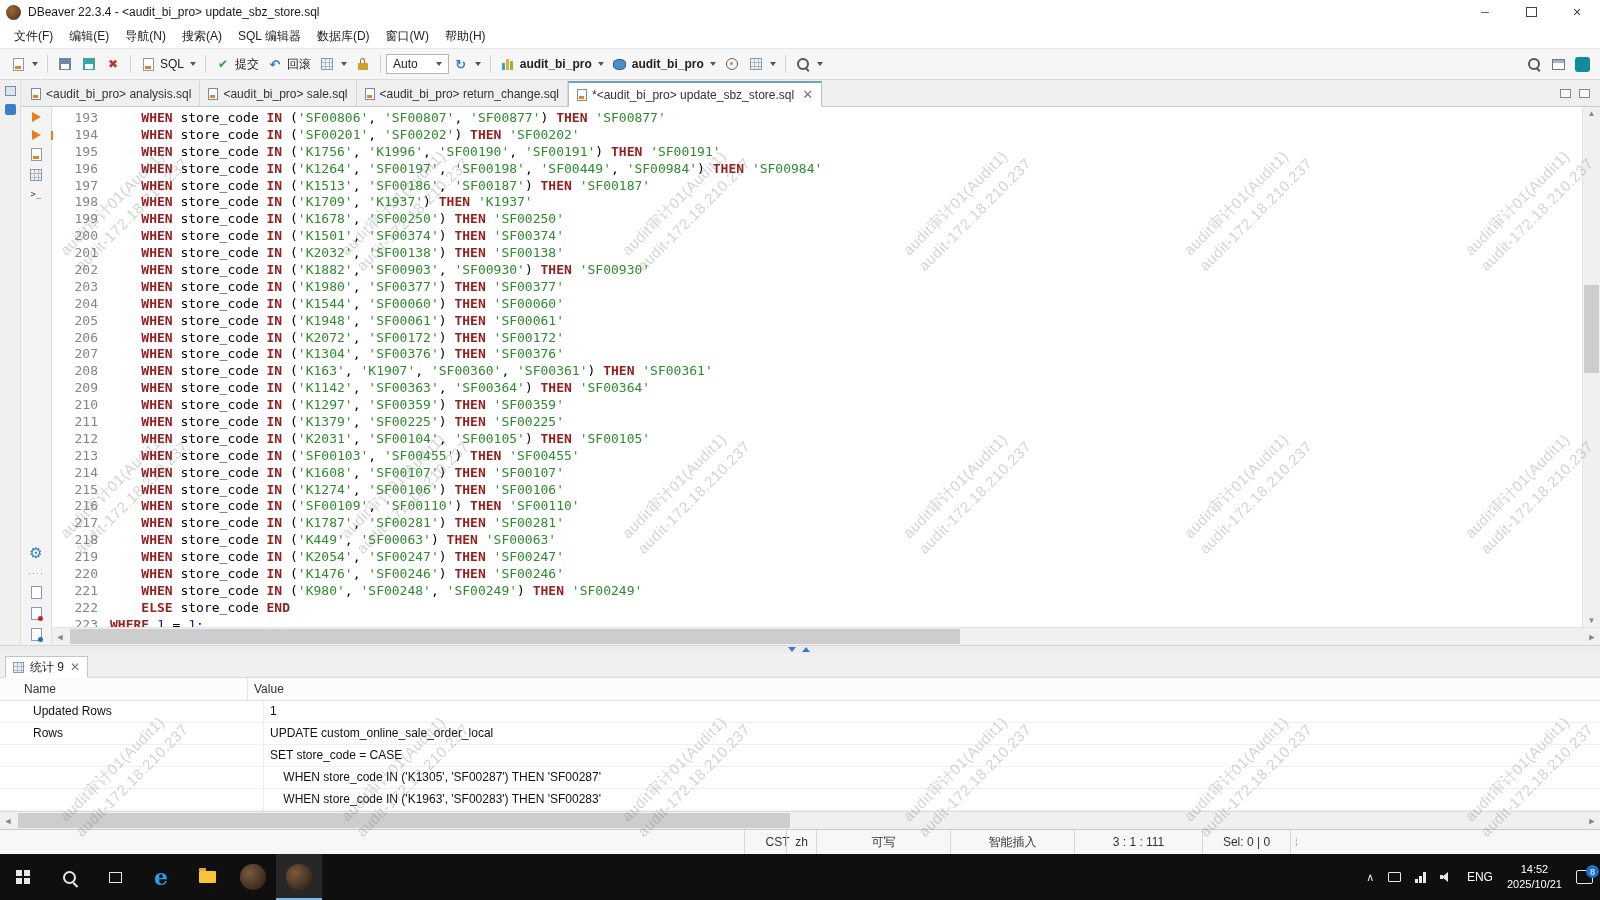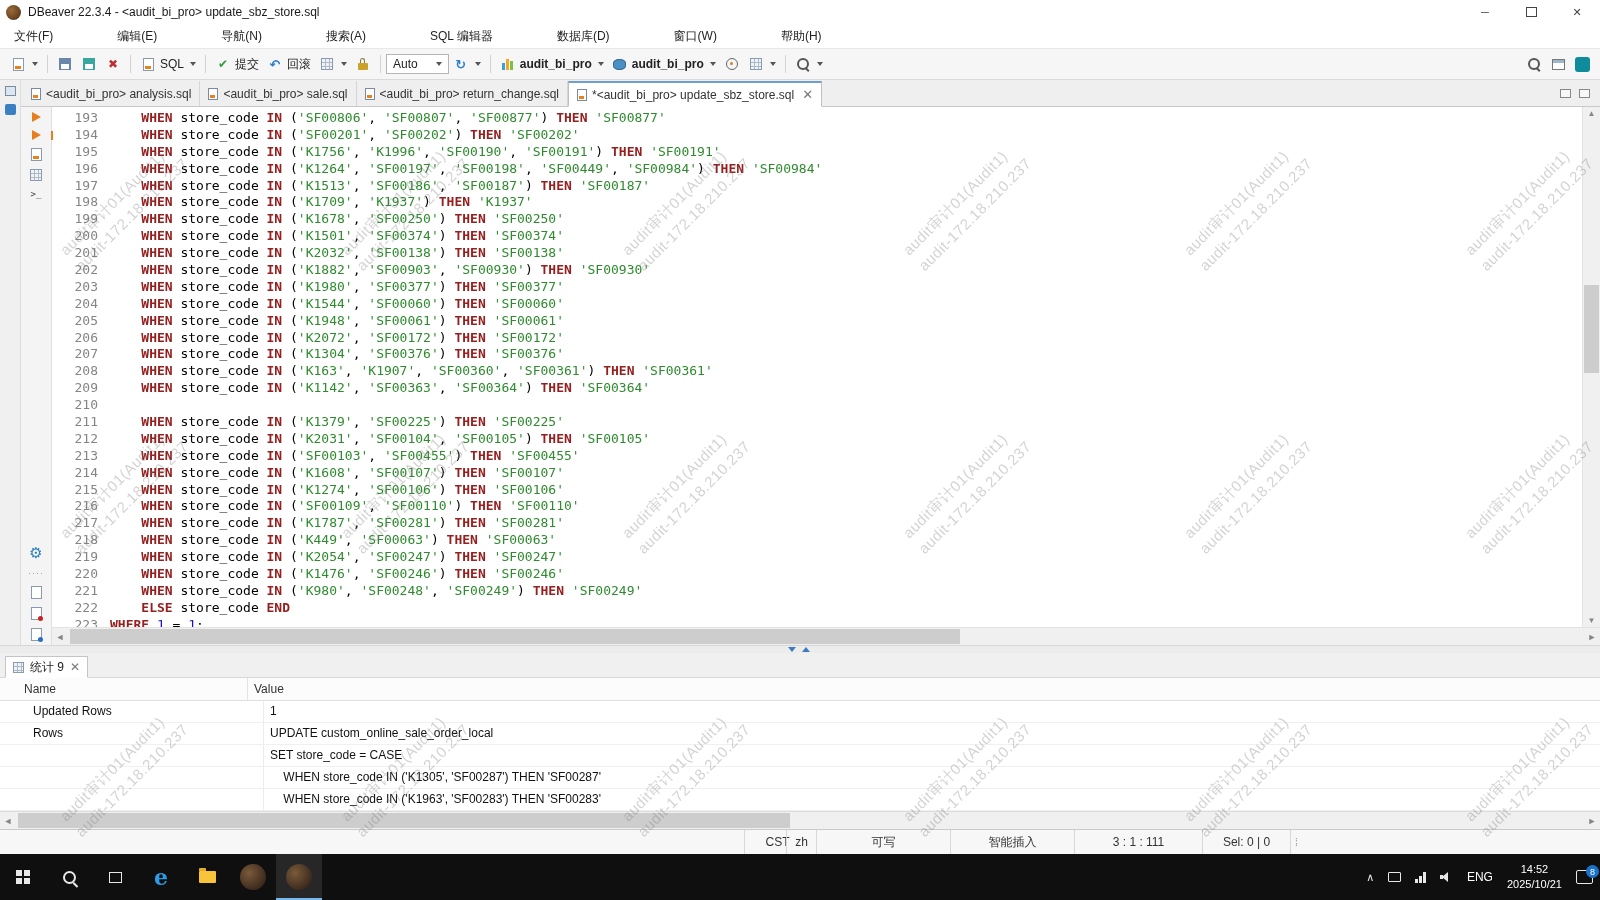--- a/index.html
+++ b/index.html
@@ -9,21 +9,21 @@
 
   
   .titlebar{height:24px;background:#fff;display:flex;align-items:center;padding-left:6px;flex:0 0 auto;}
   .app-icon{width:15px;height:15px;border-radius:50%;background:radial-gradient(circle at 35% 35%,#9a6a3a,#4a2d14);flex:0 0 auto;}
   .tb-title{margin-left:7px;font-size:12px;color:#1a1a1a;}
   .win-controls{margin-left:auto;display:flex;height:100%;}
   .win-btn{width:46px;display:flex;align-items:center;justify-content:center;color:#444;font-size:11px;}
   .maxbox{width:9px;height:8px;border:1px solid #444;}
 
   
-  .menubar{height:24px;background:#fff;border-bottom:1px solid #e8e8e8;display:flex;align-items:center;padding-left:6px;flex:0 0 auto;gap:48px;}
+  .menubar{height:24px;background:#fff;border-bottom:1px solid #e8e8e8;display:flex;align-items:center;padding-left:6px;flex:0 0 auto;}
   .menu-item{padding:3px 8px;color:#222;}
 
   
   .toolbar{height:30px;background:#f6f6f6;border-bottom:1px solid #dadada;display:flex;align-items:center;padding:0 6px;flex:0 0 auto;}
   .tsep{width:1px;height:18px;background:#d2d2d2;margin:0 5px;flex:0 0 auto;}
   .tbtn{display:flex;align-items:center;gap:4px;padding:3px 4px;border-radius:2px;flex:0 0 auto;}
   .caret{width:0;height:0;border-left:3.5px solid transparent;border-right:3.5px solid transparent;border-top:4px solid #555;margin-left:2px;}
   .combo{background:#fff;border:1px solid #b5b5b5;height:20px;box-sizing:border-box;display:flex;align-items:center;padding:0 6px;gap:16px;}
   .ic{width:16px;height:16px;display:inline-flex;align-items:center;justify-content:center;position:relative;flex:0 0 auto;}
   .icon-page{width:11px;height:13px;background:#fff;border:1px solid #8a9ab0;box-sizing:border-box;position:relative;}
@@ -354,21 +354,21 @@
                 <div class="code-line"><span class="ln">200</span><span class="ct">    <span class="kw">WHEN</span> store_code <span class="kw">IN</span> (<span class="str">'K1501'</span>, <span class="str">'SF00374'</span>) <span class="kw">THEN</span> <span class="str">'SF00374'</span></span></div>
                 <div class="code-line"><span class="ln">201</span><span class="ct">    <span class="kw">WHEN</span> store_code <span class="kw">IN</span> (<span class="str">'K2032'</span>, <span class="str">'SF00138'</span>) <span class="kw">THEN</span> <span class="str">'SF00138'</span></span></div>
                 <div class="code-line"><span class="ln">202</span><span class="ct">    <span class="kw">WHEN</span> store_code <span class="kw">IN</span> (<span class="str">'K1882'</span>, <span class="str">'SF00903'</span>, <span class="str">'SF00930'</span>) <span class="kw">THEN</span> <span class="str">'SF00930'</span></span></div>
                 <div class="code-line"><span class="ln">203</span><span class="ct">    <span class="kw">WHEN</span> store_code <span class="kw">IN</span> (<span class="str">'K1980'</span>, <span class="str">'SF00377'</span>) <span class="kw">THEN</span> <span class="str">'SF00377'</span></span></div>
                 <div class="code-line"><span class="ln">204</span><span class="ct">    <span class="kw">WHEN</span> store_code <span class="kw">IN</span> (<span class="str">'K1544'</span>, <span class="str">'SF00060'</span>) <span class="kw">THEN</span> <span class="str">'SF00060'</span></span></div>
                 <div class="code-line"><span class="ln">205</span><span class="ct">    <span class="kw">WHEN</span> store_code <span class="kw">IN</span> (<span class="str">'K1948'</span>, <span class="str">'SF00061'</span>) <span class="kw">THEN</span> <span class="str">'SF00061'</span></span></div>
                 <div class="code-line"><span class="ln">206</span><span class="ct">    <span class="kw">WHEN</span> store_code <span class="kw">IN</span> (<span class="str">'K2072'</span>, <span class="str">'SF00172'</span>) <span class="kw">THEN</span> <span class="str">'SF00172'</span></span></div>
                 <div class="code-line"><span class="ln">207</span><span class="ct">    <span class="kw">WHEN</span> store_code <span class="kw">IN</span> (<span class="str">'K1304'</span>, <span class="str">'SF00376'</span>) <span class="kw">THEN</span> <span class="str">'SF00376'</span></span></div>
                 <div class="code-line"><span class="ln">208</span><span class="ct">    <span class="kw">WHEN</span> store_code <span class="kw">IN</span> (<span class="str">'K163'</span>, <span class="str">'K1907'</span>, <span class="str">'SF00360'</span>, <span class="str">'SF00361'</span>) <span class="kw">THEN</span> <span class="str">'SF00361'</span></span></div>
                 <div class="code-line"><span class="ln">209</span><span class="ct">    <span class="kw">WHEN</span> store_code <span class="kw">IN</span> (<span class="str">'K1142'</span>, <span class="str">'SF00363'</span>, <span class="str">'SF00364'</span>) <span class="kw">THEN</span> <span class="str">'SF00364'</span></span></div>
-                <div class="code-line"><span class="ln">210</span></div>
+                <div class="code-line"><span class="ln">210</span><span class="ct">    <span class="kw">WHEN</span> store_code <span class="kw">IN</span> (<span class="str">'K1297'</span>, <span class="str">'SF00359'</span>) <span class="kw">THEN</span> <span class="str">'SF00359'</span></span></div>
                 <div class="code-line"><span class="ln">211</span><span class="ct">    <span class="kw">WHEN</span> store_code <span class="kw">IN</span> (<span class="str">'K1379'</span>, <span class="str">'SF00225'</span>) <span class="kw">THEN</span> <span class="str">'SF00225'</span></span></div>
                 <div class="code-line"><span class="ln">212</span><span class="ct">    <span class="kw">WHEN</span> store_code <span class="kw">IN</span> (<span class="str">'K2031'</span>, <span class="str">'SF00104'</span>, <span class="str">'SF00105'</span>) <span class="kw">THEN</span> <span class="str">'SF00105'</span></span></div>
                 <div class="code-line"><span class="ln">213</span><span class="ct">    <span class="kw">WHEN</span> store_code <span class="kw">IN</span> (<span class="str">'SF00103'</span>, <span class="str">'SF00455'</span>) <span class="kw">THEN</span> <span class="str">'SF00455'</span></span></div>
                 <div class="code-line"><span class="ln">214</span><span class="ct">    <span class="kw">WHEN</span> store_code <span class="kw">IN</span> (<span class="str">'K1608'</span>, <span class="str">'SF00107'</span>) <span class="kw">THEN</span> <span class="str">'SF00107'</span></span></div>
                 <div class="code-line"><span class="ln">215</span><span class="ct">    <span class="kw">WHEN</span> store_code <span class="kw">IN</span> (<span class="str">'K1274'</span>, <span class="str">'SF00106'</span>) <span class="kw">THEN</span> <span class="str">'SF00106'</span></span></div>
                 <div class="code-line"><span class="ln">216</span><span class="ct">    <span class="kw">WHEN</span> store_code <span class="kw">IN</span> (<span class="str">'SF00109'</span>, <span class="str">'SF00110'</span>) <span class="kw">THEN</span> <span class="str">'SF00110'</span></span></div>
                 <div class="code-line"><span class="ln">217</span><span class="ct">    <span class="kw">WHEN</span> store_code <span class="kw">IN</span> (<span class="str">'K1787'</span>, <span class="str">'SF00281'</span>) <span class="kw">THEN</span> <span class="str">'SF00281'</span></span></div>
                 <div class="code-line"><span class="ln">218</span><span class="ct">    <span class="kw">WHEN</span> store_code <span class="kw">IN</span> (<span class="str">'K449'</span>, <span class="str">'SF00063'</span>) <span class="kw">THEN</span> <span class="str">'SF00063'</span></span></div>
                 <div class="code-line"><span class="ln">219</span><span class="ct">    <span class="kw">WHEN</span> store_code <span class="kw">IN</span> (<span class="str">'K2054'</span>, <span class="str">'SF00247'</span>) <span class="kw">THEN</span> <span class="str">'SF00247'</span></span></div>
                 <div class="code-line"><span class="ln">220</span><span class="ct">    <span class="kw">WHEN</span> store_code <span class="kw">IN</span> (<span class="str">'K1476'</span>, <span class="str">'SF00246'</span>) <span class="kw">THEN</span> <span class="str">'SF00246'</span></span></div>

